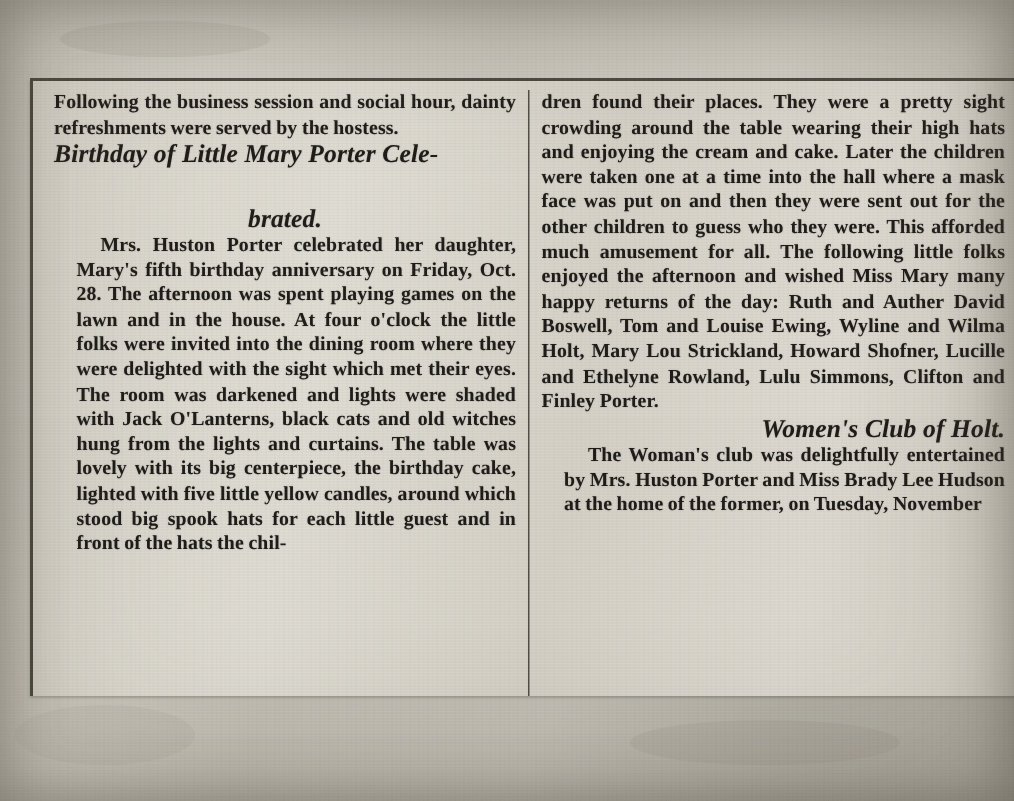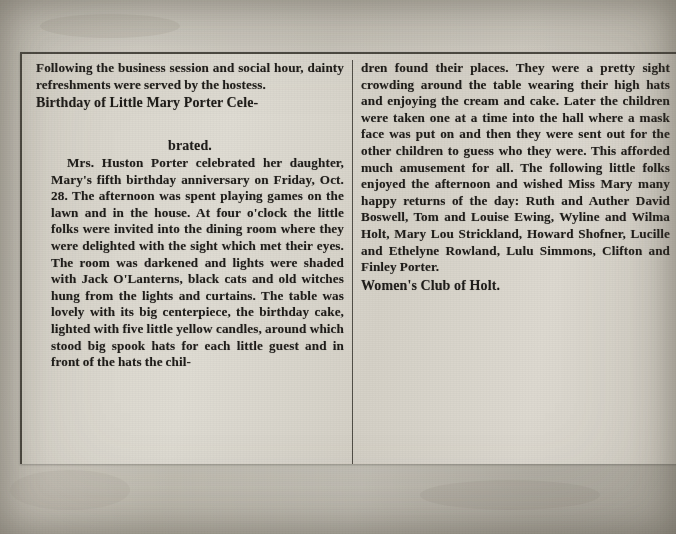--- a/index.html
+++ b/index.html
@@ -75,27 +75,28 @@
   }
   .col p {
     margin: 0;
   }
   .col p.indent {
     text-indent: 16px;
     margin-left: 15px;
   }
   .headline {
     margin: 2px 0 1px 0;
-    font-size: 14px;
+    font-size: 17px;
     line-height: 16.4px;
     font-weight: 700;
     text-align: left;
+    font-style: italic;
   }
   .headline.centered {
-    text-align: left;
+    text-align: right;
   }
   .subhead-line2 {
     display: block;
     text-align: center;
     margin-top: 26px;
   }
   .tight {
     word-spacing: -0.4px;
   }
   
@@ -124,20 +125,21 @@
         <p class="indent tight">Mrs. Huston Porter celebrated her daughter, Mary's fifth birthday anniversary on Friday, Oct. 28. The afternoon was spent playing games on the lawn and in the house. At four o'clock the little folks were invited into the dining room where they were delighted with the sight which met their eyes. The room was darkened and lights were shaded with Jack O'Lanterns, black cats and old witches hung from the lights and curtains. The table was lovely with its big centerpiece, the birthday cake, lighted with five little yellow candles, around which stood big spook hats for each little guest and in front of the hats the chil-</p>
       </div>
 
       <div class="col right">
         <p class="tight">dren found their places. They were a pretty sight crowding around the table wearing their high hats and enjoying the cream and cake. Later the children were taken one at a time into the hall where a mask face was put on and then they were sent out for the other children to guess who they were. This afforded much amusement for all. The following little folks enjoyed the afternoon and wished Miss Mary many happy returns of the day: Ruth and Auther David Boswell, Tom and Louise Ewing, Wyline and Wilma Holt, Mary Lou Strickland, Howard Shofner, Lucille and Ethelyne Rowland, Lulu Simmons, Clifton and Finley Porter.</p>
 
         <div class="headline centered">
           <span>Women's Club of Holt.</span>
         </div>
 
+        <p class="indent tight">The Woman's club was delightfully entertained by Mrs. Huston Porter and Miss Brady Lee Hudson at the home of the former, on Tuesday, November</p>
       </div>
 
     </div>
   </div>
 
   <div id="grain"></div>
   <div id="vignette"></div>
 
   <div class="blotch" style="left:40px; top:14px; width:140px; height:24px; background:rgba(120,112,96,0.12);"></div>
   <div class="blotch" style="left:420px; top:480px; width:180px; height:30px; background:rgba(120,112,96,0.10);"></div>

